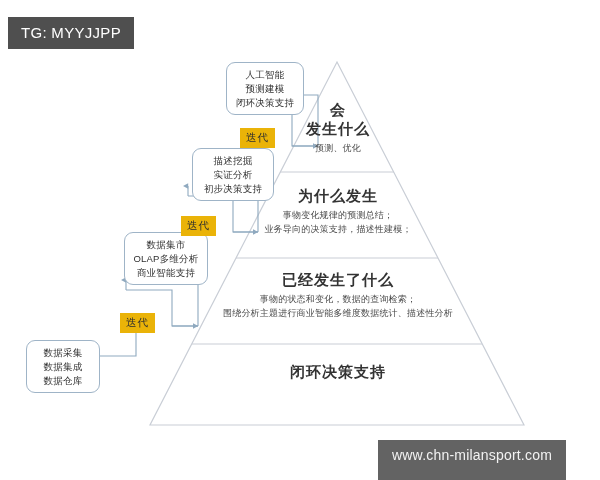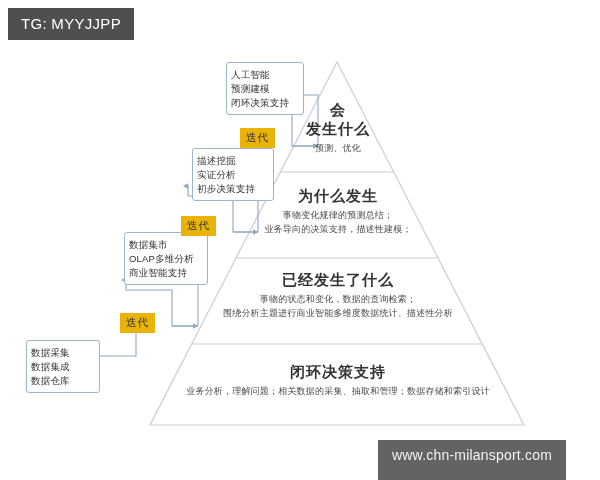--- a/index.html
+++ b/index.html
@@ -16,21 +16,21 @@
     width: 600px;
     height: 480px;
     background: #ffffff;
     overflow: hidden;
   }
 
   
   #tg-badge {
     position: absolute;
     left: 8px;
-    top: 8px;
+    top: 17px;
     background: #4f4f4f;
     color: #ffffff;
     font-size: 15px;
     line-height: 1;
     padding: 8px 13px 9px 13px;
     letter-spacing: 0.3px;
     white-space: nowrap;
     z-index: 40;
     text-align: center;
   }
@@ -87,25 +87,26 @@
   #tier-1 .tier-title { font-size: 15px; }
   #tier-2 { left: 200px; top: 186px;  width: 276px; }
   #tier-3 { left: 160px; top: 270px;  width: 356px; }
   #tier-4 { left: 118px; top: 362px;  width: 440px; }
 
   
   .callout {
     position: absolute;
     box-sizing: border-box;
     border: 1px solid #9fb4c7;
-    border-radius: 3px;
+    border-radius: 9px;
     background: #ffffff;
     color: #2f2f2f;
     font-size: 9.5px;
     line-height: 1.45;
+    text-align: center;
     padding: 5px 4px 5px 4px;
     letter-spacing: 0.2px;
     white-space: pre-line;
     z-index: 20;
   }
   #callout-1 { left: 226px; top: 62px;  width: 78px; }
   #callout-2 { left: 148px; top: 148px; width: 82px; margin-left: 44px; }
   #callout-3 { left: 84px;  top: 232px; width: 84px; margin-left: 40px; }
   #callout-4 { left: 26px;  top: 340px; width: 74px; }
 
@@ -191,21 +192,20 @@
   </div>
 
   <div class="tier" id="tier-3">
     <div class="tier-title">已经发生了什么</div>
     <div class="tier-sub">事物的状态和变化，数据的查询检索；
 围绕分析主题进行商业智能多维度数据统计、描述性分析</div>
   </div>
 
   <div class="tier" id="tier-4">
     <div class="tier-title">闭环决策支持</div>
-    <div class="tier-sub">业务分析，理解问题；相关数据的采集、抽取和管理；数据存储和索引设计</div>
   </div>
 
   <div class="callout" id="callout-1">人工智能
 预测建模
 闭环决策支持</div>
   <div class="callout" id="callout-2">描述挖掘
 实证分析
 初步决策支持</div>
   <div class="callout" id="callout-3">数据集市
 OLAP多维分析

